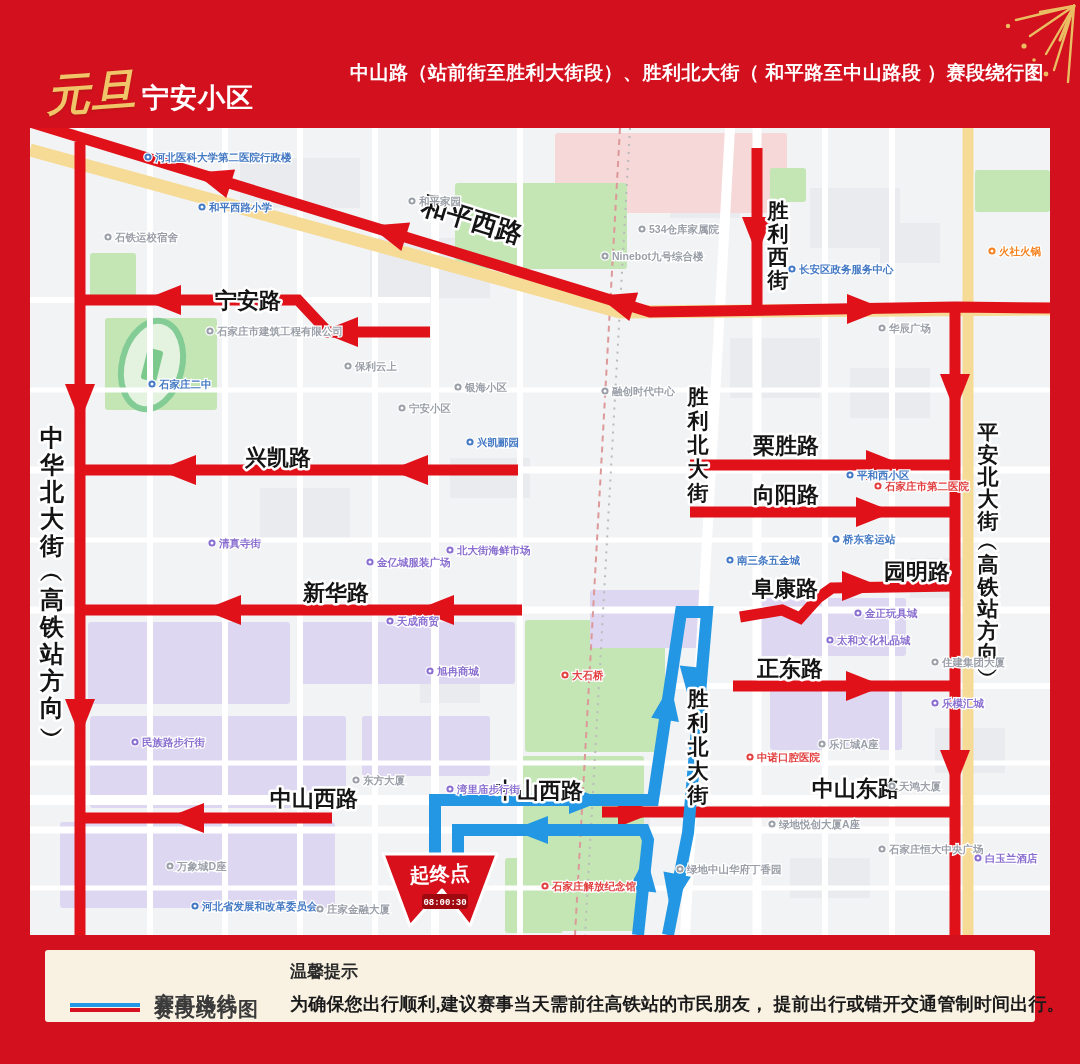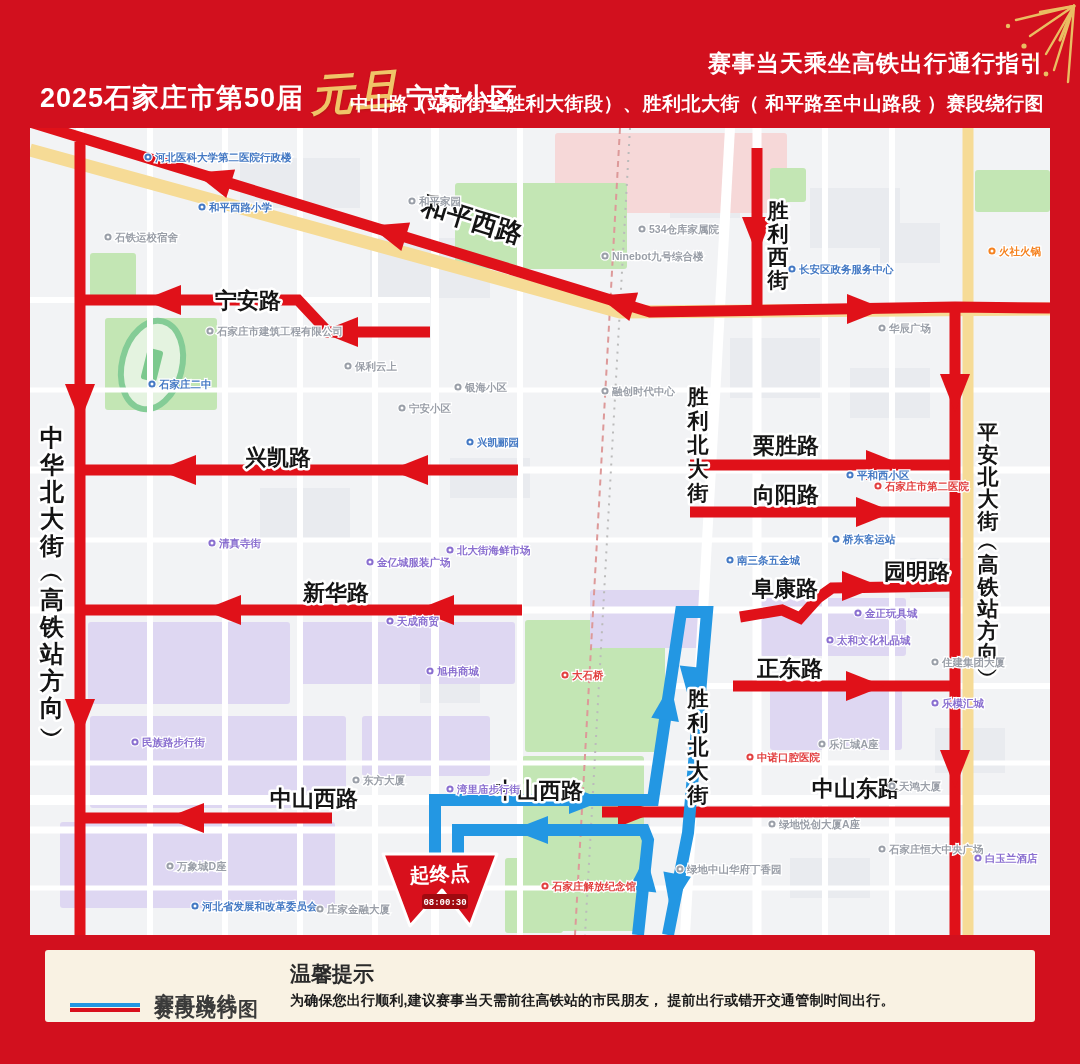--- a/index.html
+++ b/index.html
@@ -23,36 +23,34 @@
   .legend{position:absolute;left:45px;top:950px;width:990px;height:72px;background:#f9f2e3;
           border-radius:3px;}
   .leg-row{position:absolute;left:25px;display:flex;align-items:center;}
   .leg-row.r1{top:16px;margin-top:25px;}
   .leg-row.r2{top:46px;}
   .leg-line{display:inline-block;width:70px;height:4px;margin-right:14px;}
   .leg-line.blue{background:#2397e3;}
   .leg-line.red{background:#d9101d;}
   .leg-label{font-size:20px;font-weight:800;color:#3a3a3a;letter-spacing:1px;}
   .leg-tip{position:absolute;left:245px;top:0;}
-  .tip-title{position:absolute;left:0;top:10px;font-size:21px;font-weight:800;color:#2a2a2a;white-space:nowrap;}
-  .tip-text{position:absolute;left:0;top:42px;font-size:14px;font-weight:800;color:#1a1a1a;white-space:nowrap;letter-spacing:.2px;}
+  .tip-title{position:absolute;left:0;top:10px;font-size:17px;font-weight:800;color:#2a2a2a;white-space:nowrap;}
+  .tip-text{position:absolute;left:0;top:42px;font-size:18px;font-weight:800;color:#1a1a1a;white-space:nowrap;letter-spacing:.2px;}
 </style>
 </head>
 <body>
 
 <div class="page">
 
   <div class="header">
     <div class="title-left">
-      <span>2025石家庄市第50届</span>
       <span class="script-gold">元旦</span>
       <span>宁安小区</span>
     </div>
     <div class="title-right">
-      <div class="tr-main">赛事当天乘坐高铁出行通行指引</div>
       <div class="tr-sub">中山路（站前街至胜利大街段）、胜利北大街（ 和平路至中山路段 ）赛段绕行图</div>
     </div>
     <svg class="fireworks" width="130" height="90" viewBox="0 0 130 90">
       <g stroke="#eabd62" stroke-width="2.4" stroke-linecap="round">
         <line x1="124" y1="6" x2="96" y2="54"></line>
           <line x1="124" y1="6" x2="80" y2="36"></line>
         <line x1="124" y1="6" x2="66" y2="20"></line>
           <line x1="124" y1="6" x2="104" y2="70"></line>
         <line x1="124" y1="6" x2="118" y2="82"></line>
           <line x1="124" y1="6" x2="90" y2="12"></line>

